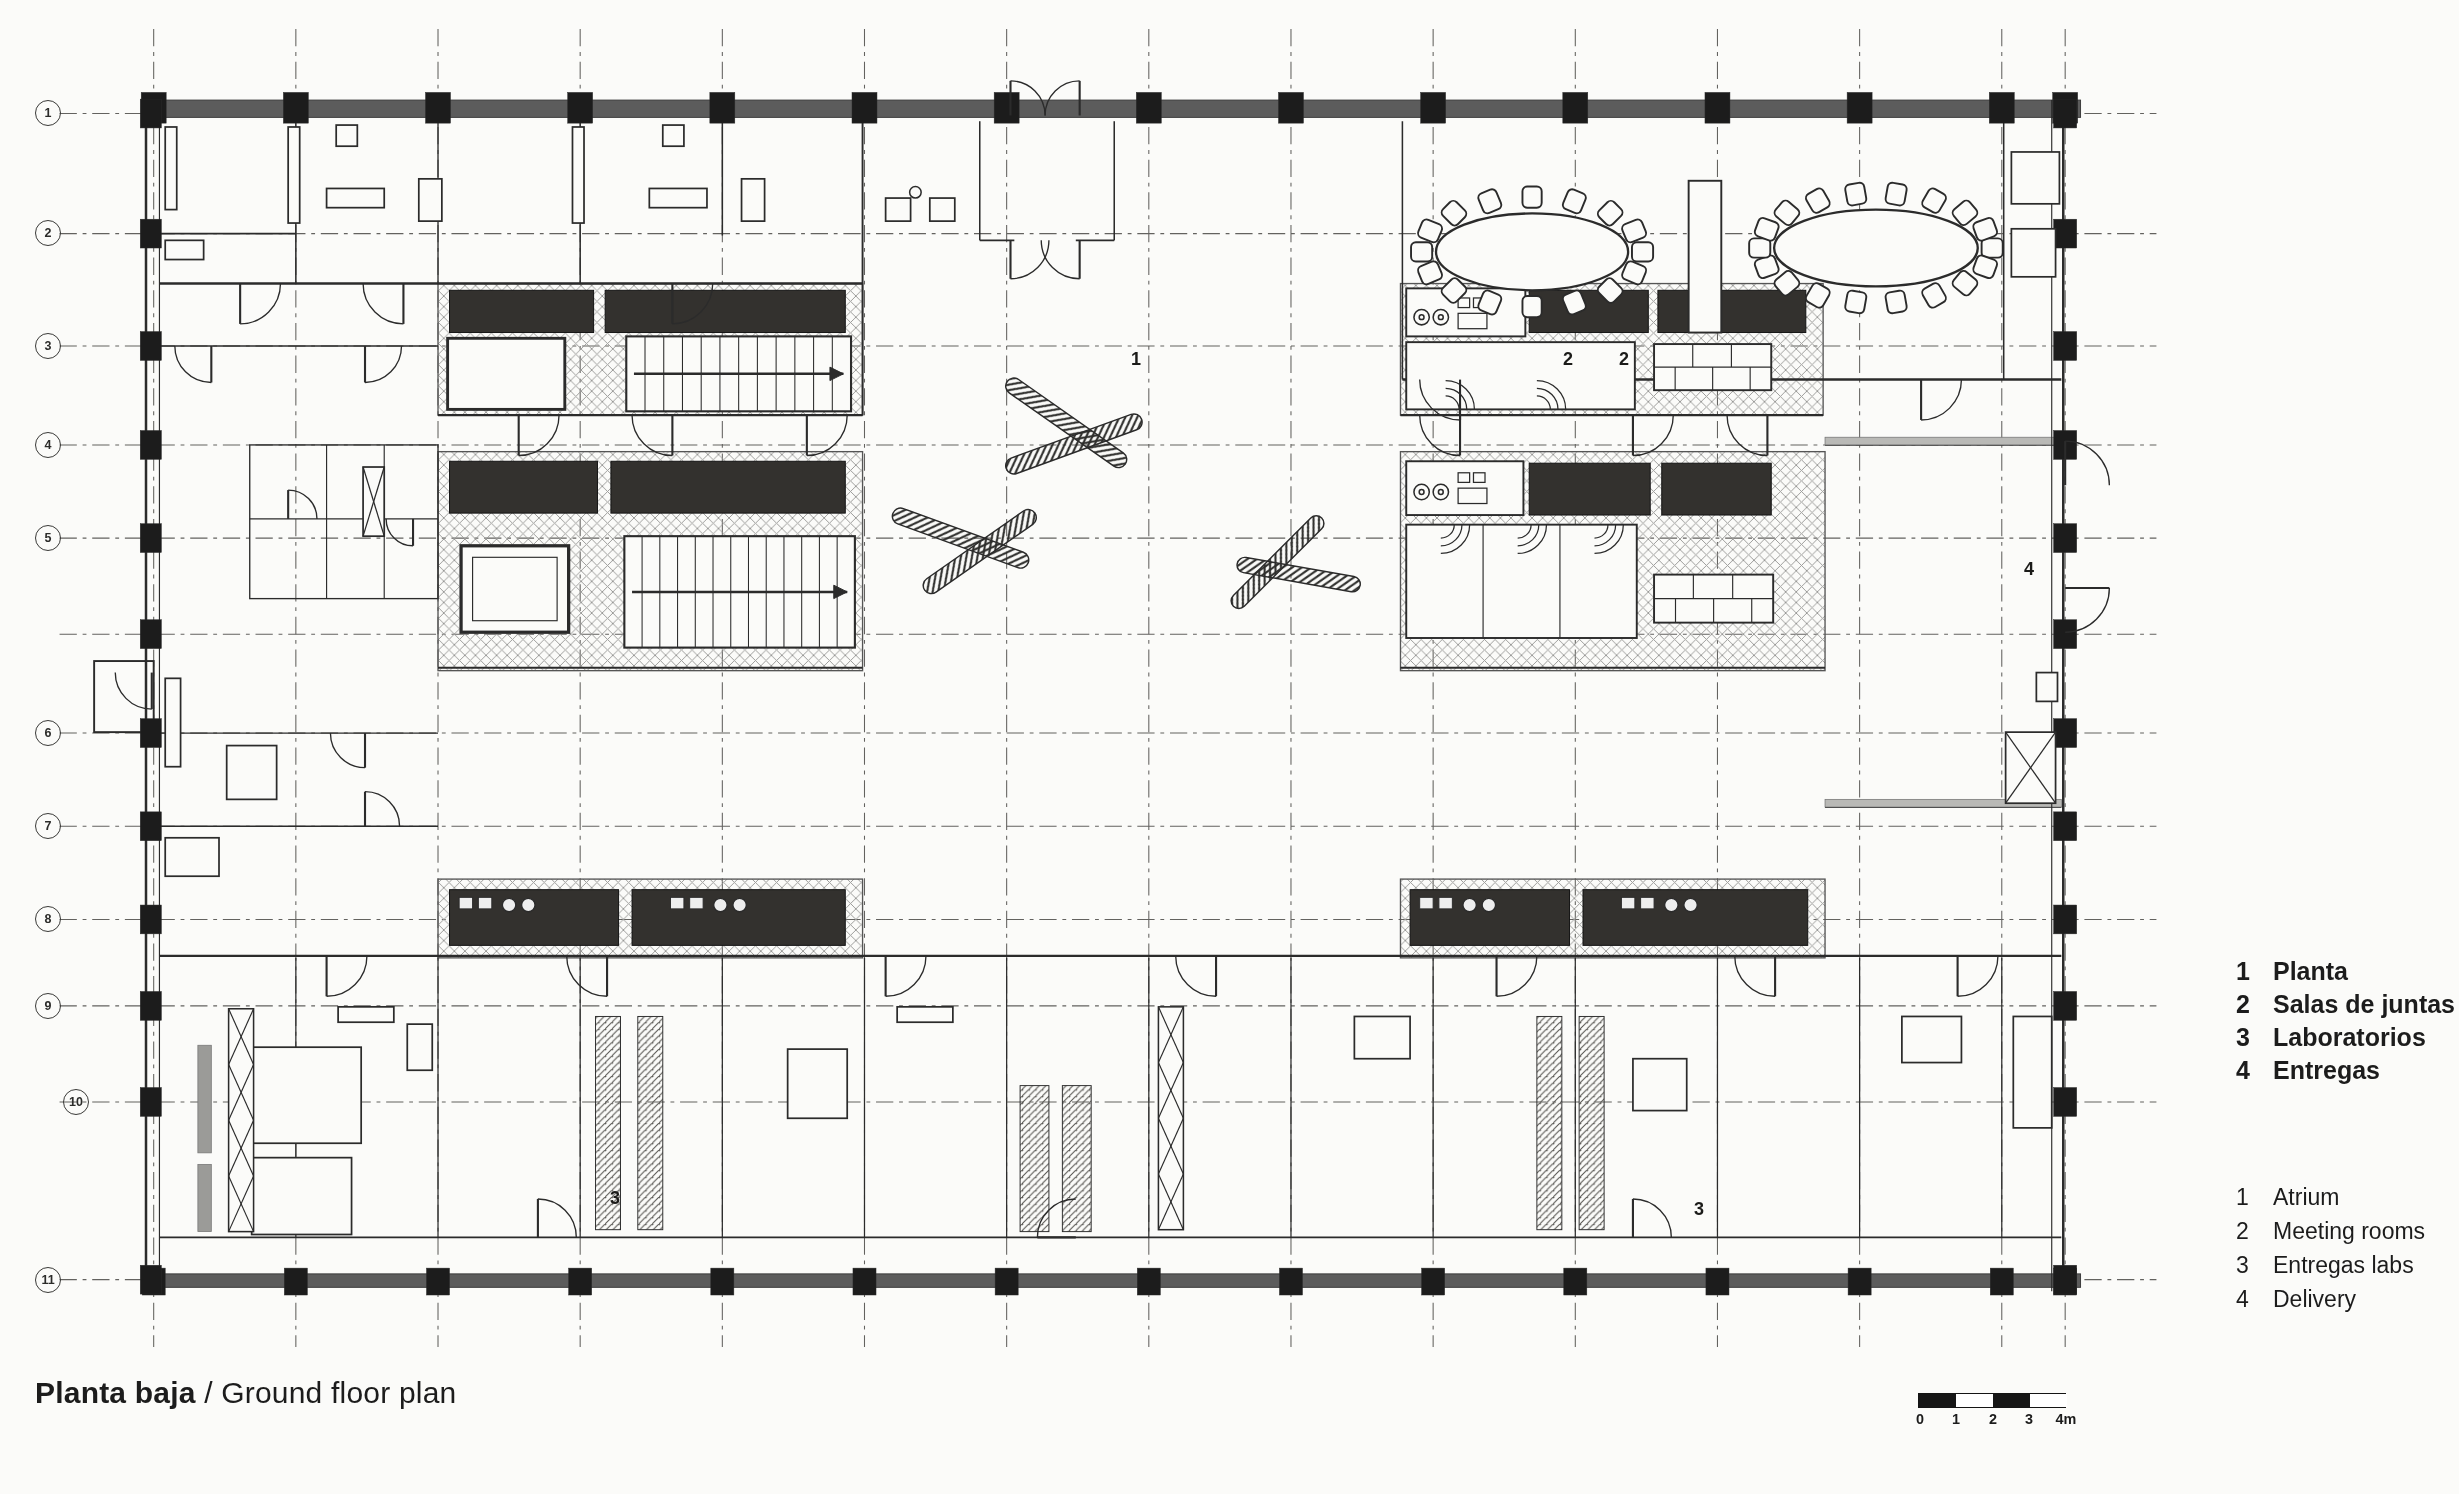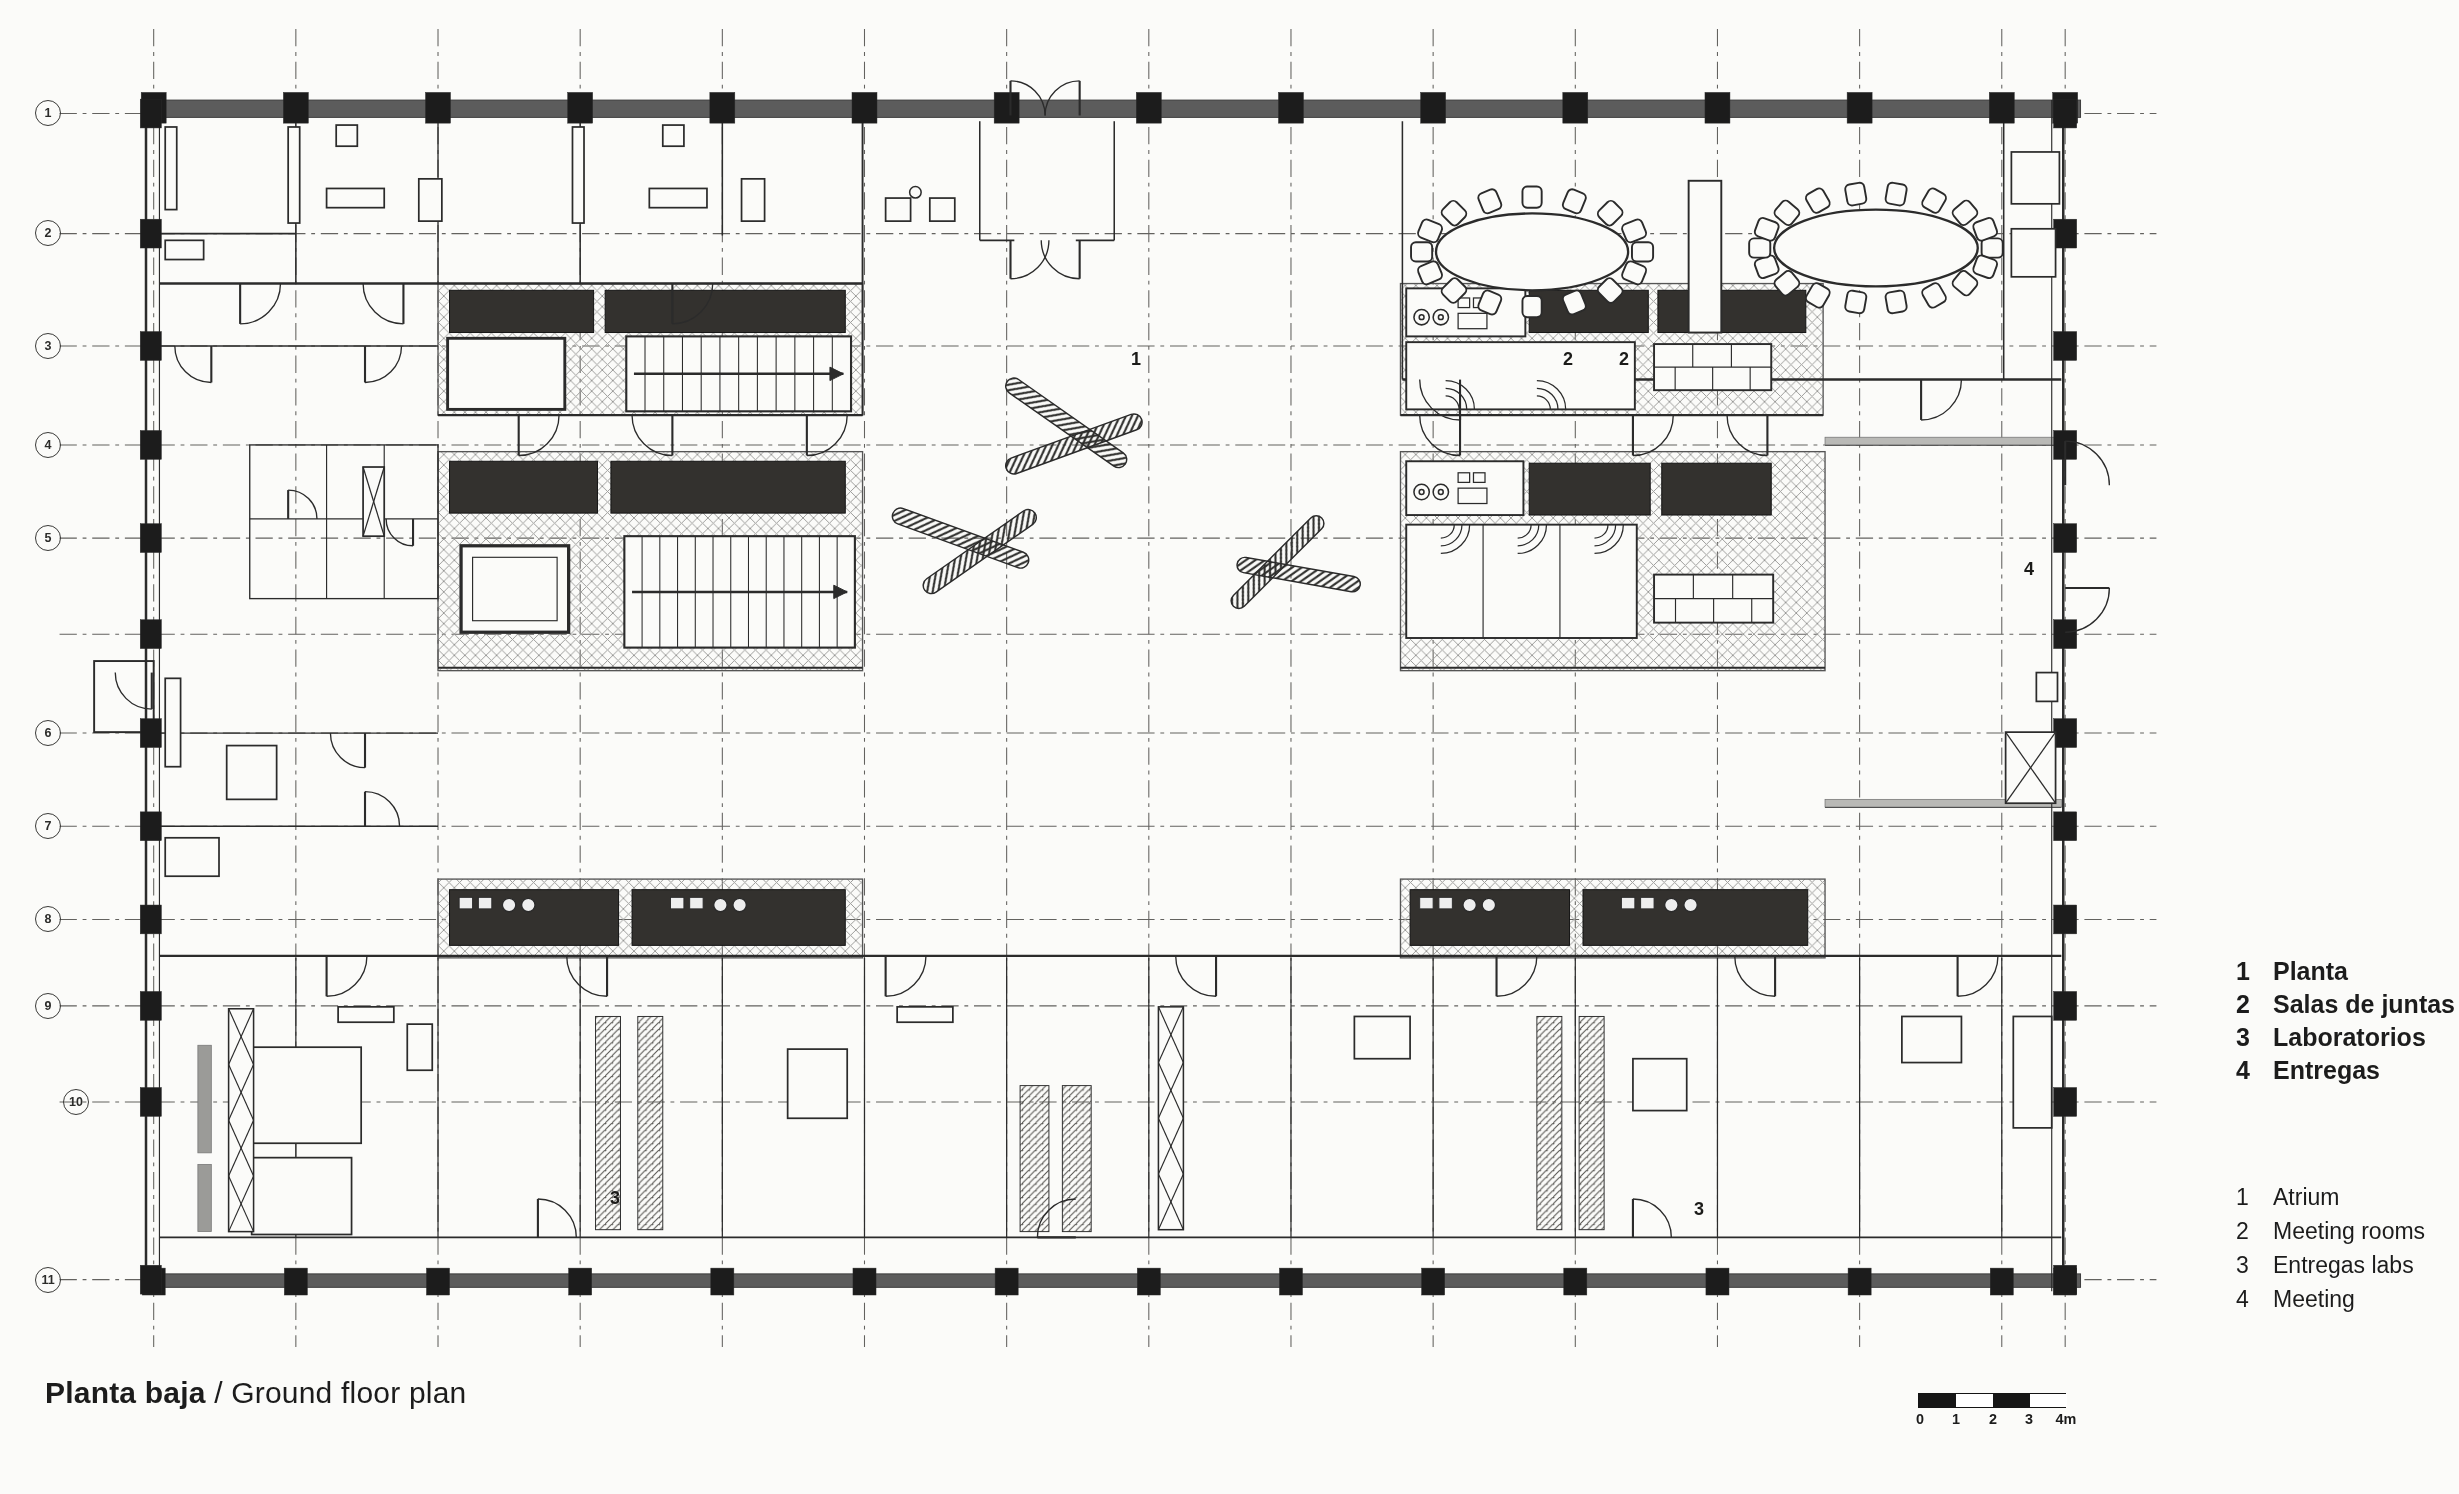--- a/index.html
+++ b/index.html
@@ -3,21 +3,21 @@
 <meta charset="utf-8">
 <style>
   html,body{margin:0;padding:0;background:#e8e8e6;}
   .stage{position:relative;width:2459px;height:1495px;background:#fbfbf9;overflow:hidden;
          font-family:"Liberation Sans", sans-serif;color:#1c1c1c;}
   svg{position:absolute;left:0;top:0;}
   .grid-bubble{position:absolute;width:24px;height:24px;border:1.9px solid #3a3a38;border-radius:50%;
 　　　　 background:rgba(251,251,249,.85);font-size:12.5px;font-weight:700;color:#2c2c2a;
        display:flex;align-items:center;justify-content:center;transform:translate(-50%,-50%);}
   .plan-label{position:absolute;font-size:18px;font-weight:700;color:#1b1b19;transform:translate(-50%,-50%);}
-  .title{position:absolute;left:45px;top:1376px;font-size:30px;letter-spacing:0.2px;}
+  .title{position:absolute;left:35px;top:1376px;font-size:30px;letter-spacing:0.2px;}
   .title .b{font-weight:700;}
   .legend{position:absolute;left:2236px;}
   .legend.es{top:955px;font-size:25px;font-weight:700;line-height:33px;}
   .legend.en{top:1180px;font-size:23px;font-weight:400;line-height:34px;}
   .legend .row{display:flex;}
   .legend .num{width:37px;flex:0 0 37px;}
   .scalebar{position:absolute;left:1918px;top:1393px;width:154px;}
   .scalebar .bar{display:flex;height:12.5px;border:1.9px solid #141414;width:146px;box-sizing:content-box;}
   .scalebar .seg{height:100%;flex:0 0 37px;}
   .scalebar .lab{position:absolute;top:18px;font-size:14.4px;font-weight:700;transform:translateX(-50%);}
@@ -615,21 +615,21 @@
       <div class="row">
         <span class="num">2</span>
         <span>Meeting rooms</span>
       </div>
       <div class="row">
         <span class="num">3</span>
         <span>Entregas labs</span>
       </div>
       <div class="row">
         <span class="num">4</span>
-        <span>Meeting</span>
+        <span>Delivery</span>
       </div>
     </div>
 
   <div class="scalebar">
     <div class="bar" id="scale-segs">
         <div class="seg" style="background: rgb(22, 22, 22);"></div>
         <div class="seg" style="background: rgb(255, 255, 255);"></div>
         <div class="seg" style="background: rgb(22, 22, 22);"></div>
         <div class="seg" style="background: rgb(255, 255, 255);"></div>
       </div>

